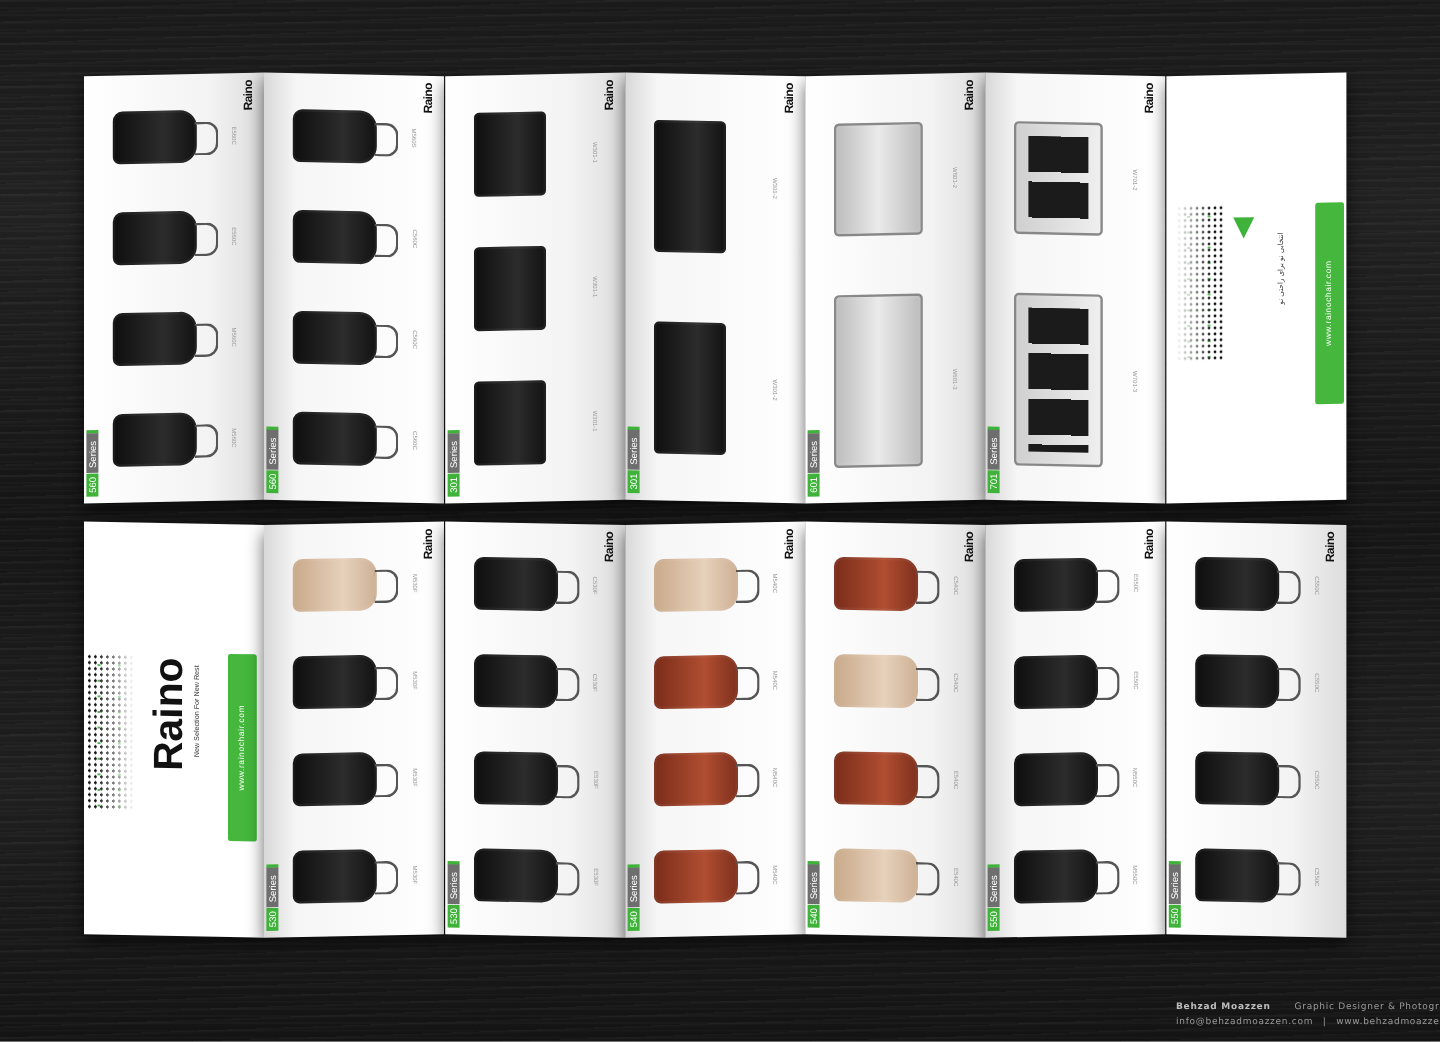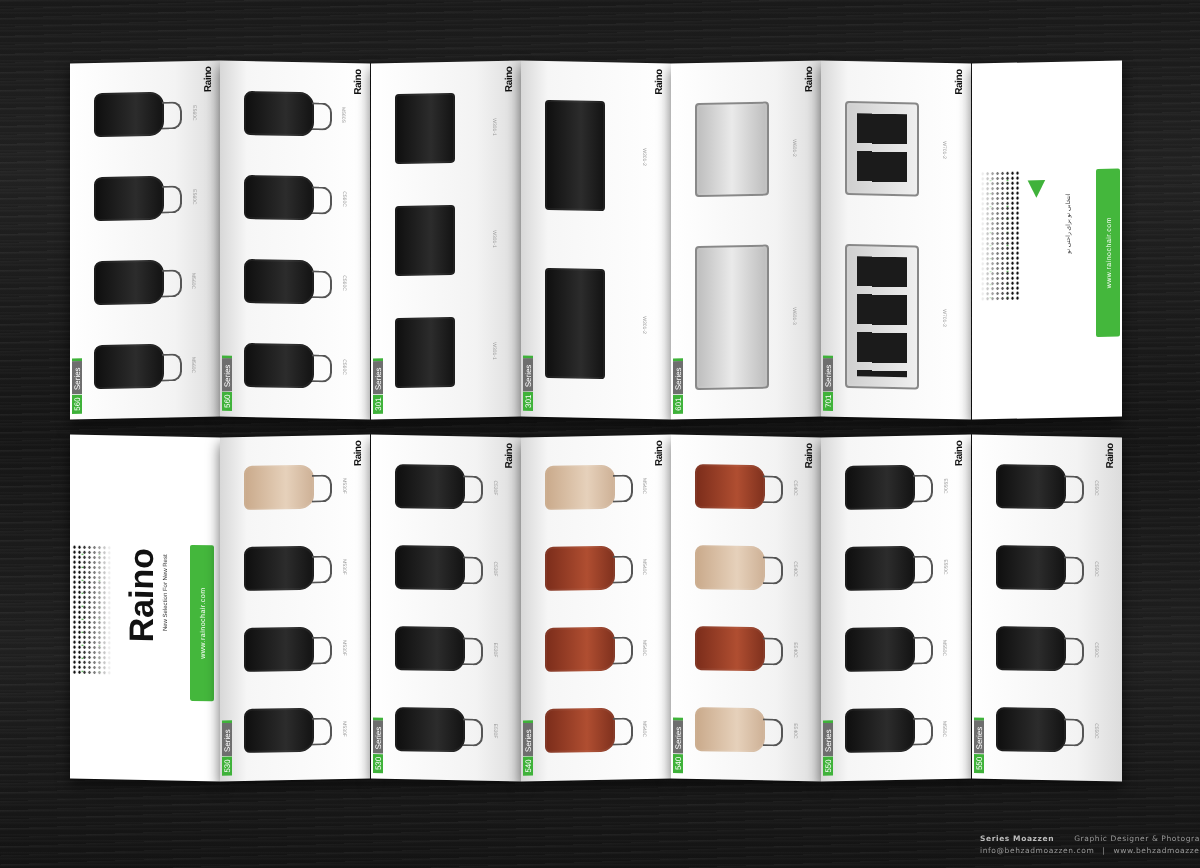--- a/index.html
+++ b/index.html
@@ -398,21 +398,21 @@
     <div class="series-tab">
         <div class="num">550</div>
         <div class="word">Series</div>
         <div class="tab-dot"></div>
       </div>
   </div>
 </div>
 
 <div class="credit">
   <div class="row">
-    <span class="name">Series Moazzen</span>
+    <span class="name">Behzad Moazzen</span>
     <span>Graphic Designer &amp; Photographer</span>
   </div>
   <div class="row" style="gap:8px">
     <span>info@behzadmoazzen.com</span>
     <span>|</span>
     <span>www.behzadmoazzen.com</span>
   </div>
 </div>
 
 </body></html>

